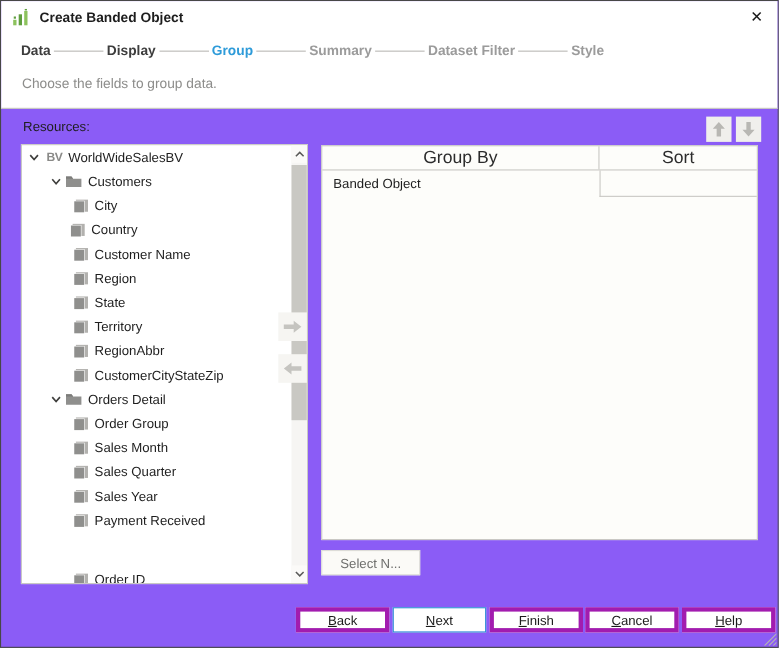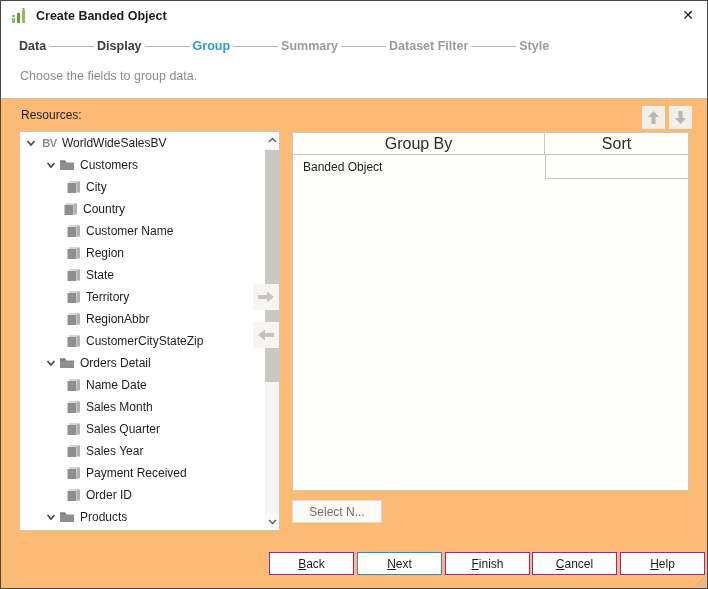--- a/index.html
+++ b/index.html
@@ -1,17 +1,17 @@
 <!DOCTYPE html>
 <html><head>
 <meta charset="utf-8">
 <style>
   html,body{margin:0;padding:0;background:#d8d8d8;}
   *{box-sizing:border-box;font-family:"Liberation Sans","DejaVu Sans",sans-serif;}
-  .window{position:relative;width:708px;height:589px;background:#fdba74;border:1px solid #474747;overflow:hidden;}
+  .window{position:relative;width:708px;height:589px;background:#8b5cf6;border:1px solid #474747;overflow:hidden;}
   
   .header{position:absolute;left:0;top:0;width:100%;height:98px;background:#ffffff;border-bottom:1px solid #c2c1be;}
   .titlebar{position:absolute;left:0;top:0;width:100%;height:30px;display:flex;align-items:center;padding:0 10px;}
   .title-icon{width:17px;height:16px;margin-right:8px;flex:none;}
   .title-text{font-size:12.5px;font-weight:bold;color:#1d1d1d;}
   .close-btn{position:absolute;right:6px;top:2px;width:26px;height:24px;display:flex;align-items:center;justify-content:center;font-size:14px;color:#1a1a1a;cursor:default;}
   .steps{position:absolute;left:18px;top:38px;display:flex;align-items:center;gap:3px;white-space:nowrap;}
   .step{font-size:12.5px;}
   .step.visited{color:#3d3d3d;font-weight:bold;}
   .step.current{color:#2e9bd9;font-weight:bold;}
@@ -47,21 +47,21 @@
   .gt-header{display:flex;height:22px;border-bottom:1px solid #c9c8c4;}
   .gt-hcell{display:flex;align-items:center;justify-content:center;font-size:16px;color:#2c2c2c;}
   .gt-hcell.c0{width:252px;border-right:1px solid #c9c8c4;}
   .gt-hcell.c1{flex:1;}
   .gt-row{display:flex;height:24px;}
   .gt-cell-group{width:252px;display:flex;align-items:center;padding-left:10px;font-size:12px;color:#1e1e1e;}
   .gt-cell-sort{flex:1;border-left:1px solid #c9c8c4;border-bottom:1px solid #c9c8c4;}
   
   .select-n{position:absolute;left:291px;top:499px;width:90px;height:23px;background:#fbfaf7;border:1px solid #dddcd8;font-size:12px;color:#6f6f6d;}
   
-  .footer-btn{position:absolute;top:551px;width:85px;height:23px;background:#ffffff;border:1px solid #a21caf;font-size:12px;color:#1b1b1b;padding:0;}
+  .footer-btn{position:absolute;top:551px;width:85px;height:23px;background:#ffffff;border:4px solid #a21caf;font-size:12px;color:#1b1b1b;padding:0;}
   .footer-btn u{text-decoration:underline;}
   .footer-btn.default{border:1px solid #2a8ad4;}
   
   .resize-grip{position:absolute;right:1px;bottom:1px;width:13px;height:13px;}
 </style>
 </head>
 <body>
 
 <div class="window">
 
@@ -215,21 +215,21 @@
           <span>Orders Detail</span>
         </div>
         <div class="tree-row" style="padding-left: 45px;">
           <span class="tw node-icon">
             <svg width="16" height="16" viewBox="0 0 16 16">
               <rect x="4" y="2.5" width="11" height="11" fill="#b2b1ae"></rect>
               <rect x="2" y="3.5" width="10" height="11" fill="#ffffff"></rect>
               <rect x="2.5" y="4" width="9" height="10" fill="#8f8f8d"></rect>
             </svg>
           </span>
-          <span>Name Date</span>
+          <span>Order Group</span>
         </div>
         <div class="tree-row" style="padding-left: 45px;">
           <span class="tw node-icon">
             <svg width="16" height="16" viewBox="0 0 16 16">
               <rect x="4" y="2.5" width="11" height="11" fill="#b2b1ae"></rect>
               <rect x="2" y="3.5" width="10" height="11" fill="#ffffff"></rect>
               <rect x="2.5" y="4" width="9" height="10" fill="#8f8f8d"></rect>
             </svg>
           </span>
           <span>Sales Month</span>
@@ -257,21 +257,21 @@
         <div class="tree-row" style="padding-left: 45px;">
           <span class="tw node-icon">
             <svg width="16" height="16" viewBox="0 0 16 16">
               <rect x="4" y="2.5" width="11" height="11" fill="#b2b1ae"></rect>
               <rect x="2" y="3.5" width="10" height="11" fill="#ffffff"></rect>
               <rect x="2.5" y="4" width="9" height="10" fill="#8f8f8d"></rect>
             </svg>
           </span>
           <span>Payment Received</span>
         </div>
-        <div class="tree-row" style="padding-left: 45px;">
+        <div class="tree-row" style="padding-left: 45px; margin-top: 32px;">
           <span class="tw node-icon">
             <svg width="16" height="16" viewBox="0 0 16 16">
               <rect x="4" y="2.5" width="11" height="11" fill="#b2b1ae"></rect>
               <rect x="2" y="3.5" width="10" height="11" fill="#ffffff"></rect>
               <rect x="2.5" y="4" width="9" height="10" fill="#8f8f8d"></rect>
             </svg>
           </span>
           <span>Order ID</span>
         </div>
         <div class="tree-row" style="padding-left: 25px;">

